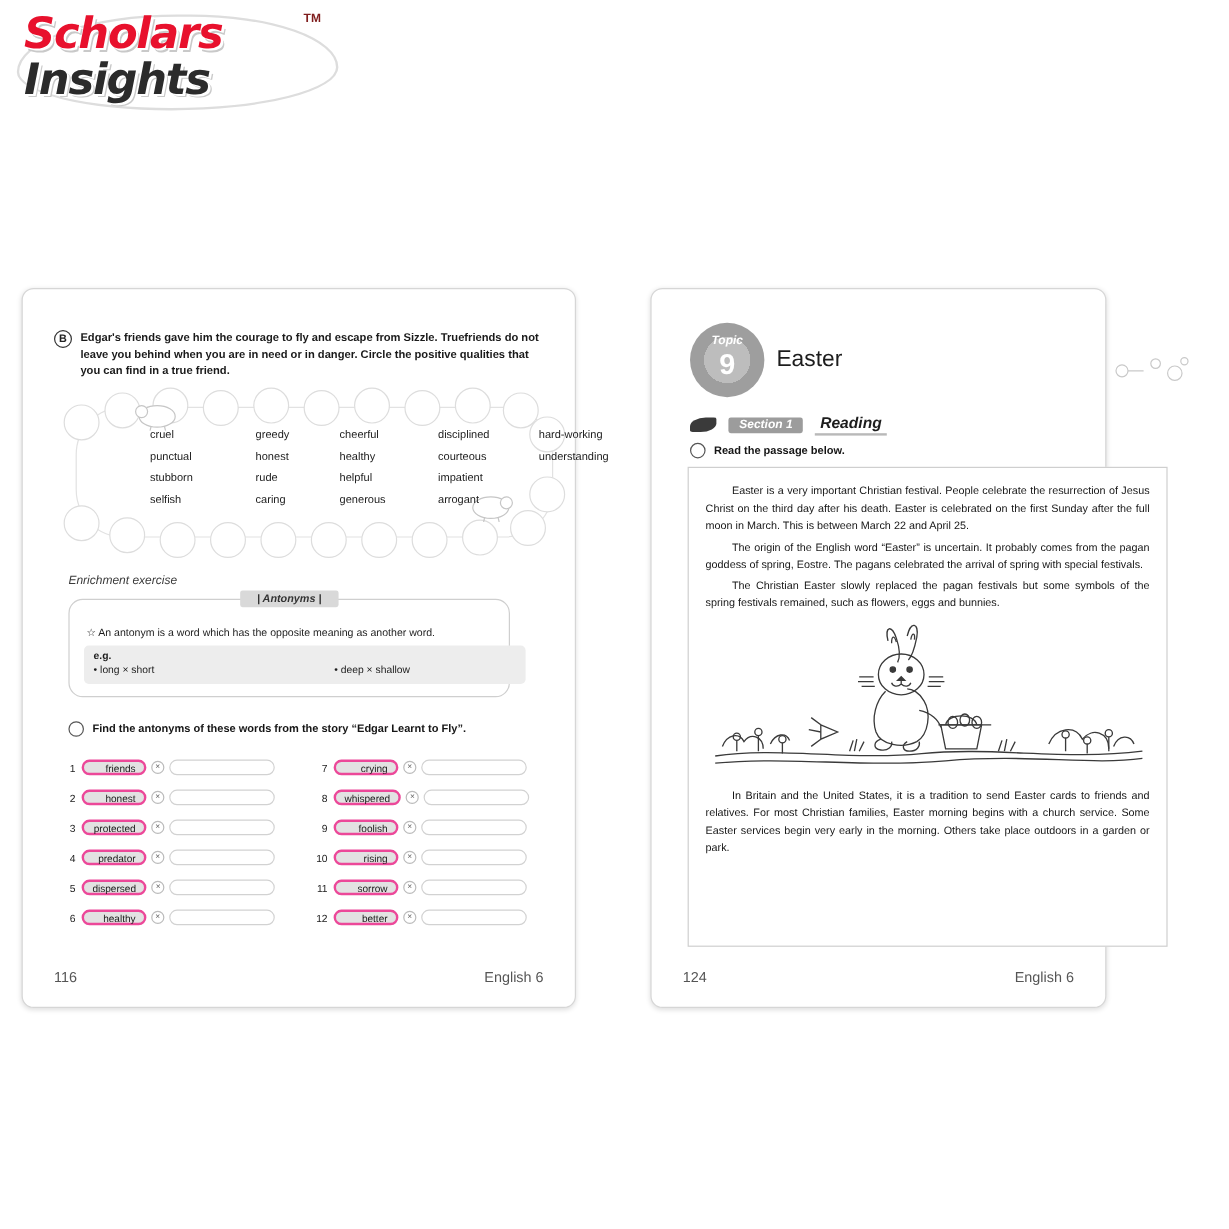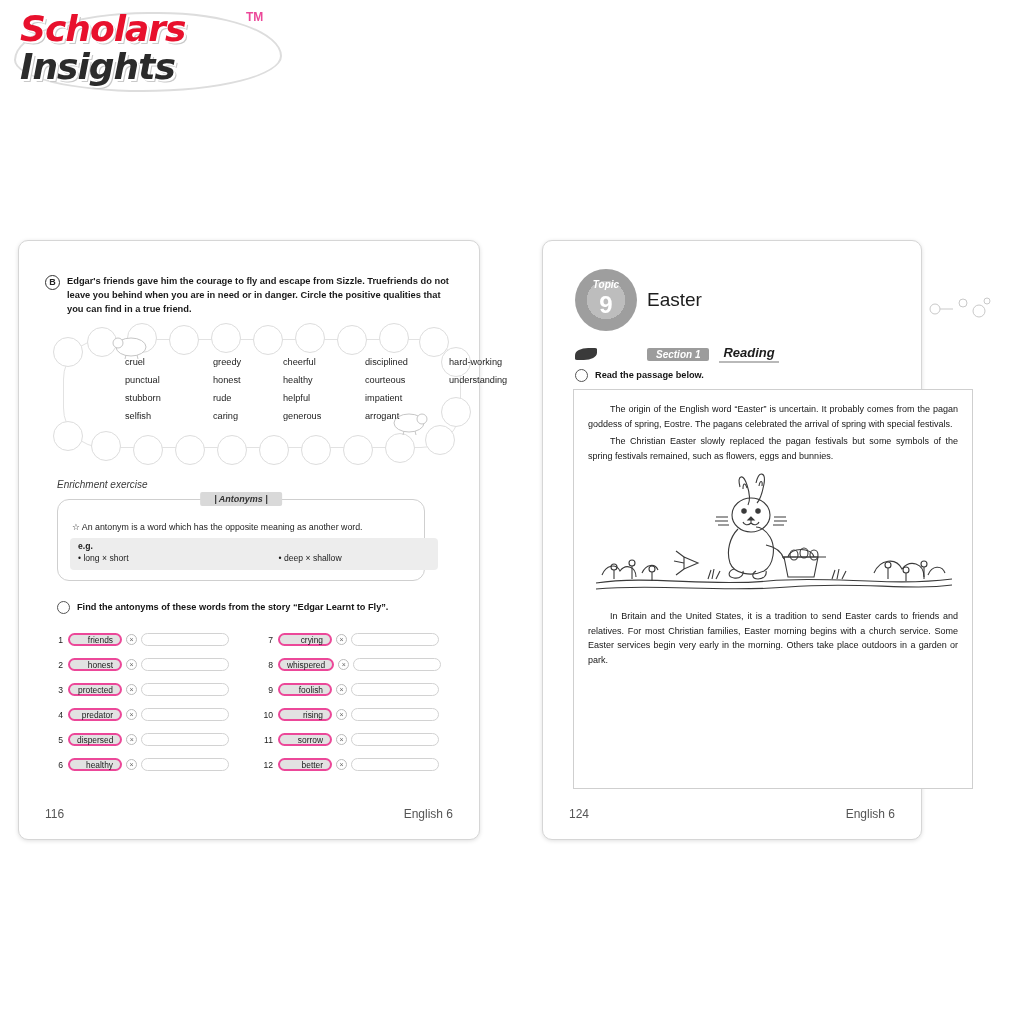--- a/index.html
+++ b/index.html
@@ -55,22 +55,22 @@
     font-size: 36px; color: #e8112d;
     text-shadow: 2px 2px 0 #ffffff, 3px 3px 0 #c9c9c9;
   }
   .logo-line2 {
     position: absolute; left: 6px; top: 38px;
     font-size: 36px; color: #2b2b2b;
     text-shadow: 2px 2px 0 #ffffff, 3px 3px 0 #c9c9c9;
   }
   .logo-tm {
     position: absolute;
-    left: 232px; top: 2px;
-    font-size: 12px; color: #ec4899; font-weight: bold;
+    left: 239px; top: 2px;
+    font-size: 10px; color: #7f1d1d; font-weight: bold;
   }
   .logo-swoosh {
     position: absolute;
     left: 0; top: 4px;
     width: 268px; height: 80px;
     border: 2px solid #d9d9d9;
     border-radius: 50% 46% 52% 48% / 60% 55% 45% 40%;
     border-color: #dddddd;
     pointer-events: none;
   }
@@ -305,21 +305,20 @@
     border-radius: 60% 10% 60% 10%;
   }
   .sec-label {
     background: #9c9c9c;
     color: #fff;
     font-size: 10px;
     font-weight: bold;
     font-style: italic;
     padding: 1px 9px;
     border-radius: 2px;
-    margin-left: 40px;
   }
   .sec-sub {
     font-size: 13px;
     font-weight: bold;
     font-style: italic;
     color: #1d1d1d;
     border-bottom: 2px solid #b9b9b9;
     padding: 0 4px 1px 4px;
   }
   .passage-box {
@@ -553,20 +552,21 @@
     <div class="section-head">
       <span class="sec-leaf"></span>
       <span class="sec-label">Section 1</span>
       <span class="sec-sub">Reading</span>
     </div>
 
     <div class="circle-bullet" style="left:32px; top:128px;"></div>
     <div class="instr" style="left:52px; top:129px;">Read the passage below.</div>
 
     <div class="passage-box">
+      <p>Easter is a very important Christian festival. People celebrate the resurrection of Jesus Christ on the third day after his death. Easter is celebrated on the first Sunday after the full moon in March. This is between March 22 and April 25.</p>
       <p>The origin of the English word “Easter” is uncertain. It probably comes from the pagan goddess of spring, Eostre. The pagans celebrated the arrival of spring with special festivals.</p>
       <p>The Christian Easter slowly replaced the pagan festivals but some symbols of the spring festivals remained, such as flowers, eggs and bunnies.</p>
 
       <div class="bunny-art">
         <svg width="372" height="128" viewBox="0 0 372 128">
           <g fill="none" stroke="#3a3a3a" stroke-width="1.1">
 
             <path d="M8 112 C60 104, 120 116, 180 110 C240 104, 300 116, 364 108"></path>
             <path d="M8 118 C70 112, 130 122, 200 116 C270 110, 320 120, 364 114"></path>
 

